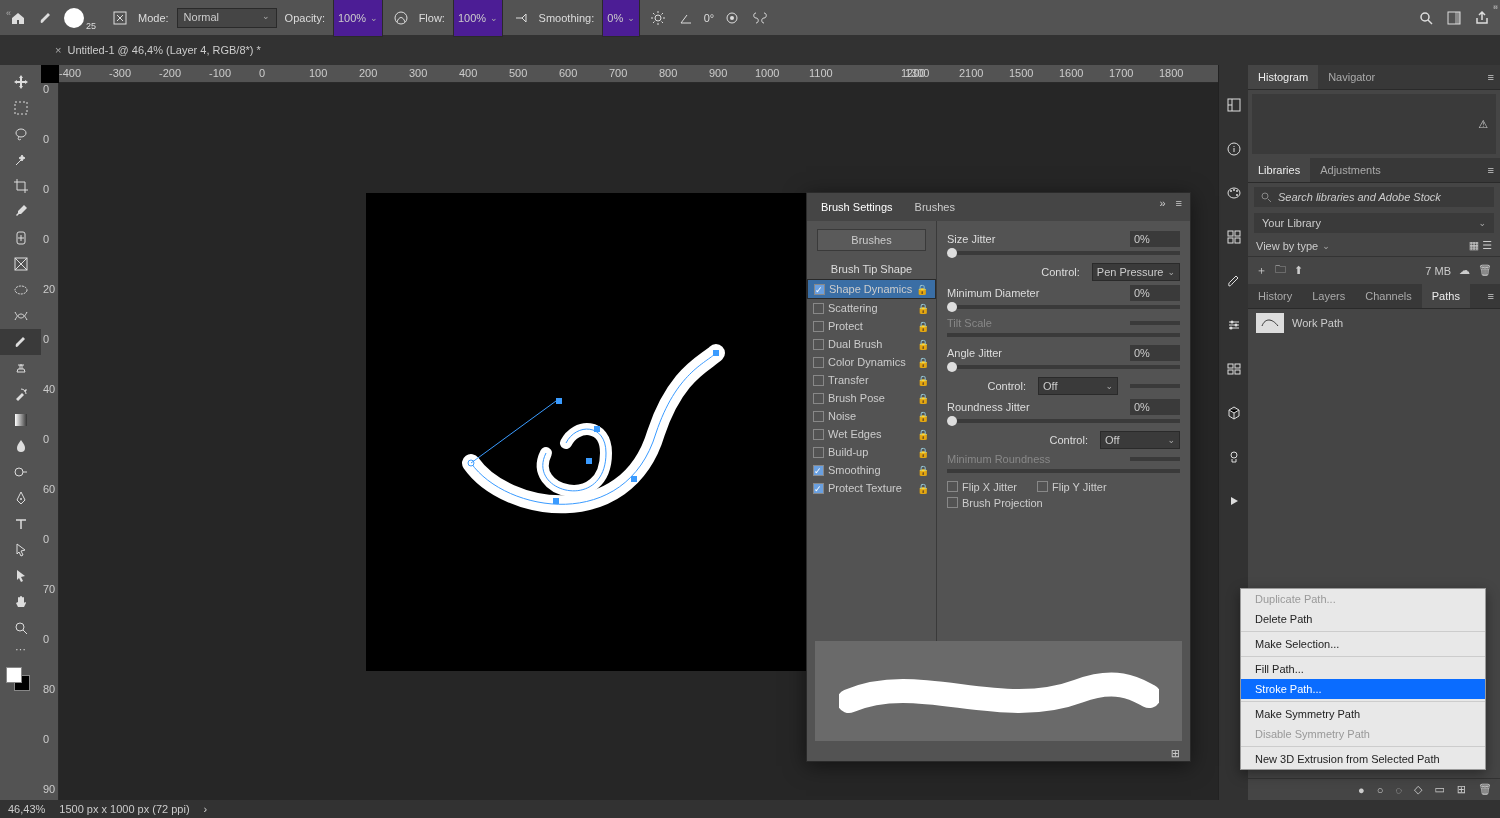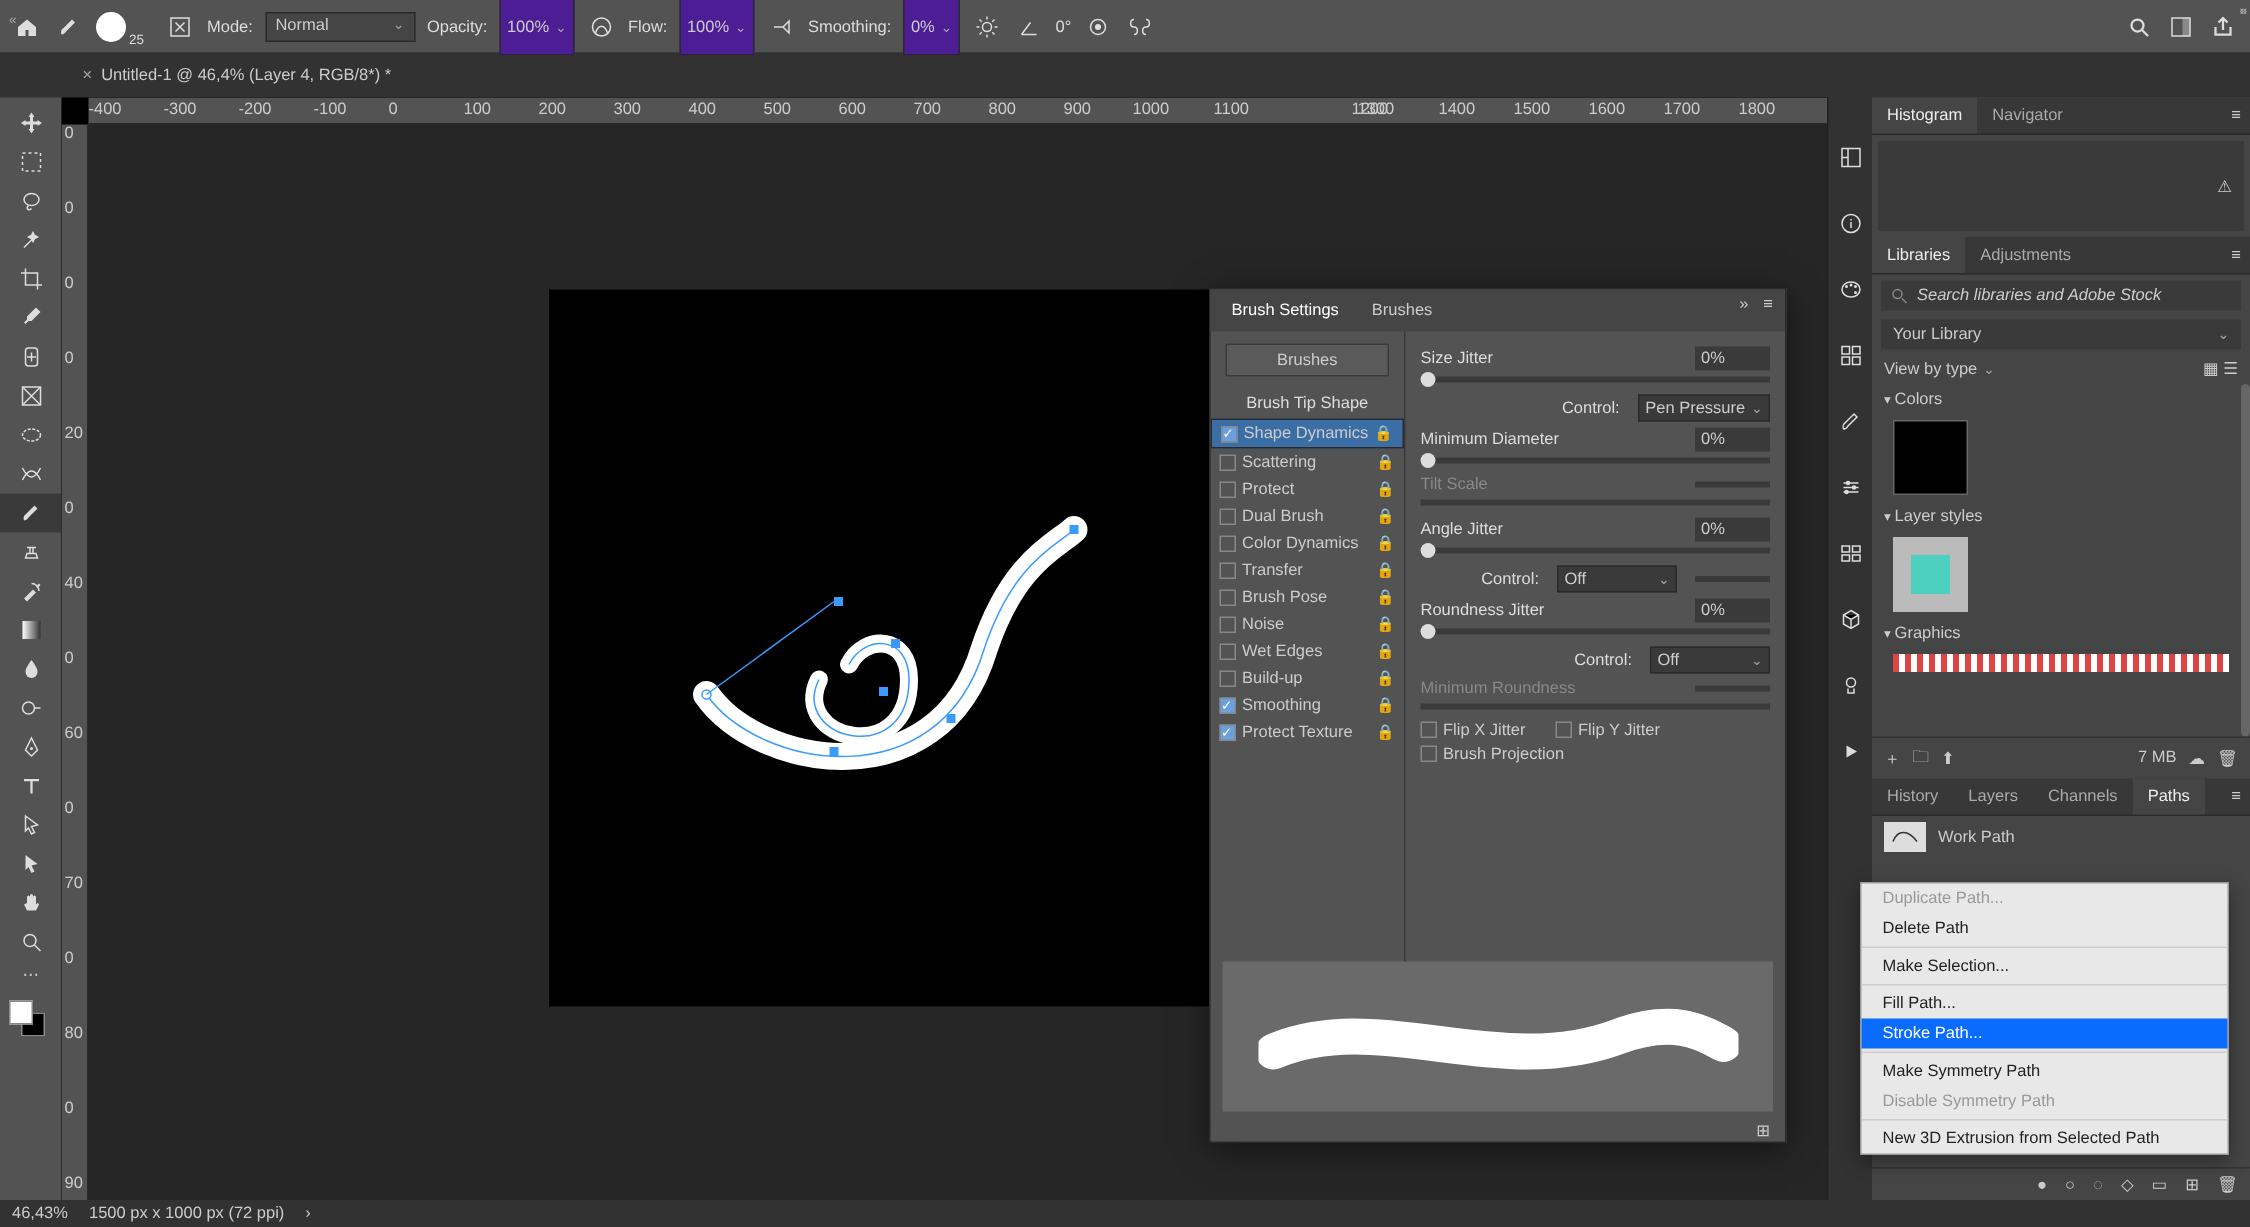--- a/index.html
+++ b/index.html
@@ -334,21 +334,21 @@
         <span style="left: 400px;">400</span>
         <span style="left: 450px;">500</span>
         <span style="left: 500px;">600</span>
         <span style="left: 550px;">700</span>
         <span style="left: 600px;">800</span>
         <span style="left: 650px;">900</span>
         <span style="left: 696px;">1000</span>
         <span style="left: 750px;">1100</span>
         <span style="left: 842px;">1200</span>
         <span style="left: 846px;">1300</span>
-        <span style="left: 900px;">1400</span>
+        <span style="left: 900px;">2100</span>
         <span style="left: 950px;">1500</span>
         <span style="left: 1000px;">1600</span>
         <span style="left: 1050px;">1700</span>
         <span style="left: 1100px;">1800</span>
       </div>
     <div class="ruler-v" id="rulerV">
         <span style="top: 0px;">0</span>
         <span style="top: 50px;">0</span>
         <span style="top: 100px;">0</span>
         <span style="top: 150px;">0</span>
@@ -478,31 +478,20 @@
           <circle cx="5" cy="5" r="3" fill="none" stroke="#888"></circle>
           <path d="M8 8l3 3" stroke="#888"></path>
         </svg>
       <span>Search libraries and Adobe Stock</span>
     </div>
     <div class="lib-row">
         <span>Your Library</span>
         <span class="chev">⌄</span>
       </div>
     <div style="padding:4px 8px;display:flex;align-items:center"><span>View by type</span><span class="chev" style="margin-left:4px">⌄</span><span style="flex:1"></span><span>▦</span>&nbsp;<span>☰</span></div>
-    <div style="flex:1;overflow:auto;position:relative">
-      <div class="lib-sec">Colors</div>
-      <div class="color-sw"></div>
-      <div class="lib-sec">Layer styles</div>
-      <div class="style-sw">
-          <div></div>
-        </div>
-      <div class="lib-sec">Graphics</div>
-      <div class="gfx-strip"></div>
-      <div style="position:absolute;right:0;top:0;bottom:0;width:6px;background:#666;border-radius:3px"></div>
-    </div>
     <div class="lib-foot">
       <span>＋</span>
       <span>🗀</span>
       <span>⬆</span>
       <span class="sp"></span>
       <span>7 MB</span>
       <span>☁</span>
       <span>🗑</span>
     </div>
 

